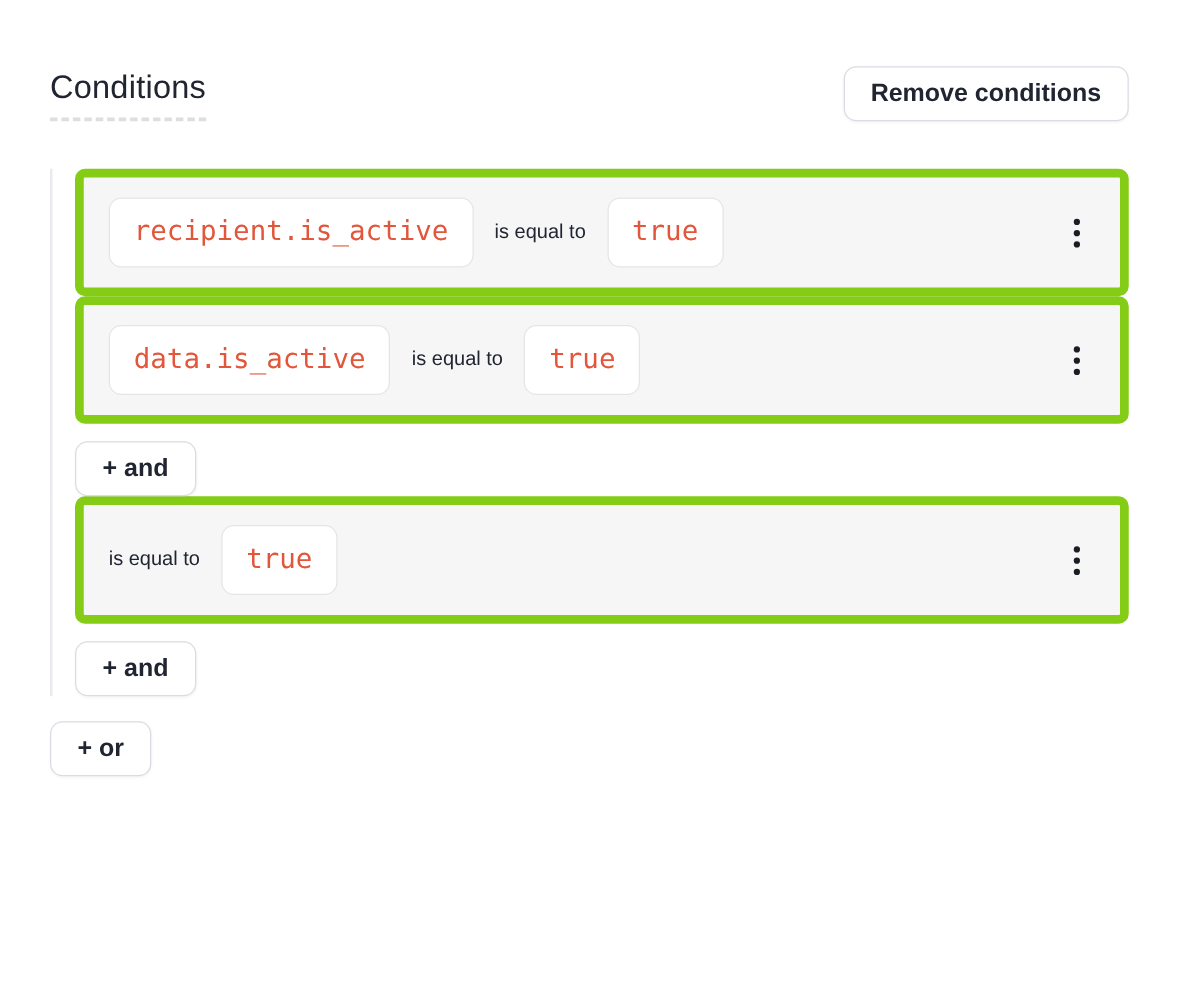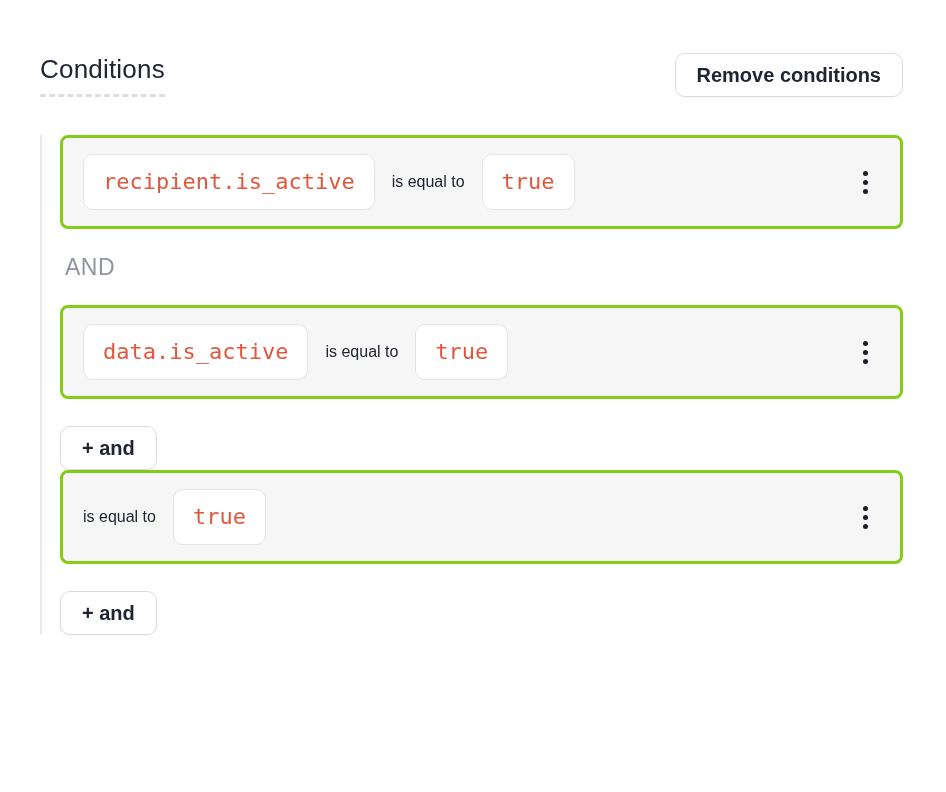--- a/index.html
+++ b/index.html
@@ -47,21 +47,21 @@
     box-shadow: 0 1px 2px rgba(20,24,40,0.04);
     white-space: nowrap;
   }
   
   .group {
     border-left: 2px solid #eaeaee;
     padding-left: 18px;
   }
   .cond-card {
     background: #f6f6f7;
-    border: 3px solid #84cc16;
+    border: 7px solid #84cc16;
     border-radius: 8px;
     padding: 16px 20px;
     display: flex;
     align-items: center;
     gap: 17px;
   }
   .pill {
     background: #ffffff;
     border: 1px solid #e5e5e8;
     border-radius: 10px;
@@ -100,21 +100,21 @@
   }
   .join-label {
     font-size: 23px;
     font-weight: 500;
     letter-spacing: 0.5px;
     color: #8f949f;
     line-height: 28px;
     margin: 24px 0;
   }
   .join-label.inner { margin-left: 5px; }
-  .add-and { margin-top: 27px; }
+  .add-and { margin-top: 14px; }
   .add-or  { margin-top: 20px; }
 </style>
 </head>
 <body>
 
 <div class="container">
 
   <div class="header">
     <h1 class="page-title">Conditions</h1>
     <button class="btn">Remove conditions</button>
@@ -129,21 +129,20 @@
       <span class="pill">true</span>
       <button class="kebab">
         <span style="display:flex;flex-direction:column;gap:4px;">
             <i></i>
             <i></i>
             <i></i>
           </span>
       </button>
     </div>
 
-    <div class="join-label inner">AND</div>
 
     <div class="cond-card">
       <span class="pill">data.is_active</span>
       <span class="operator">is equal to</span>
       <span class="pill">true</span>
       <button class="kebab">
         <span style="display:flex;flex-direction:column;gap:4px;">
             <i></i>
             <i></i>
             <i></i>
@@ -166,14 +165,15 @@
             <i></i>
             <i></i>
             <i></i>
           </span>
       </button>
     </div>
 
     <button class="btn add-and">+ and</button>
   </section>
 
+  <button class="btn add-or">+ or</button>
 
 </div>
 
 </body></html>

